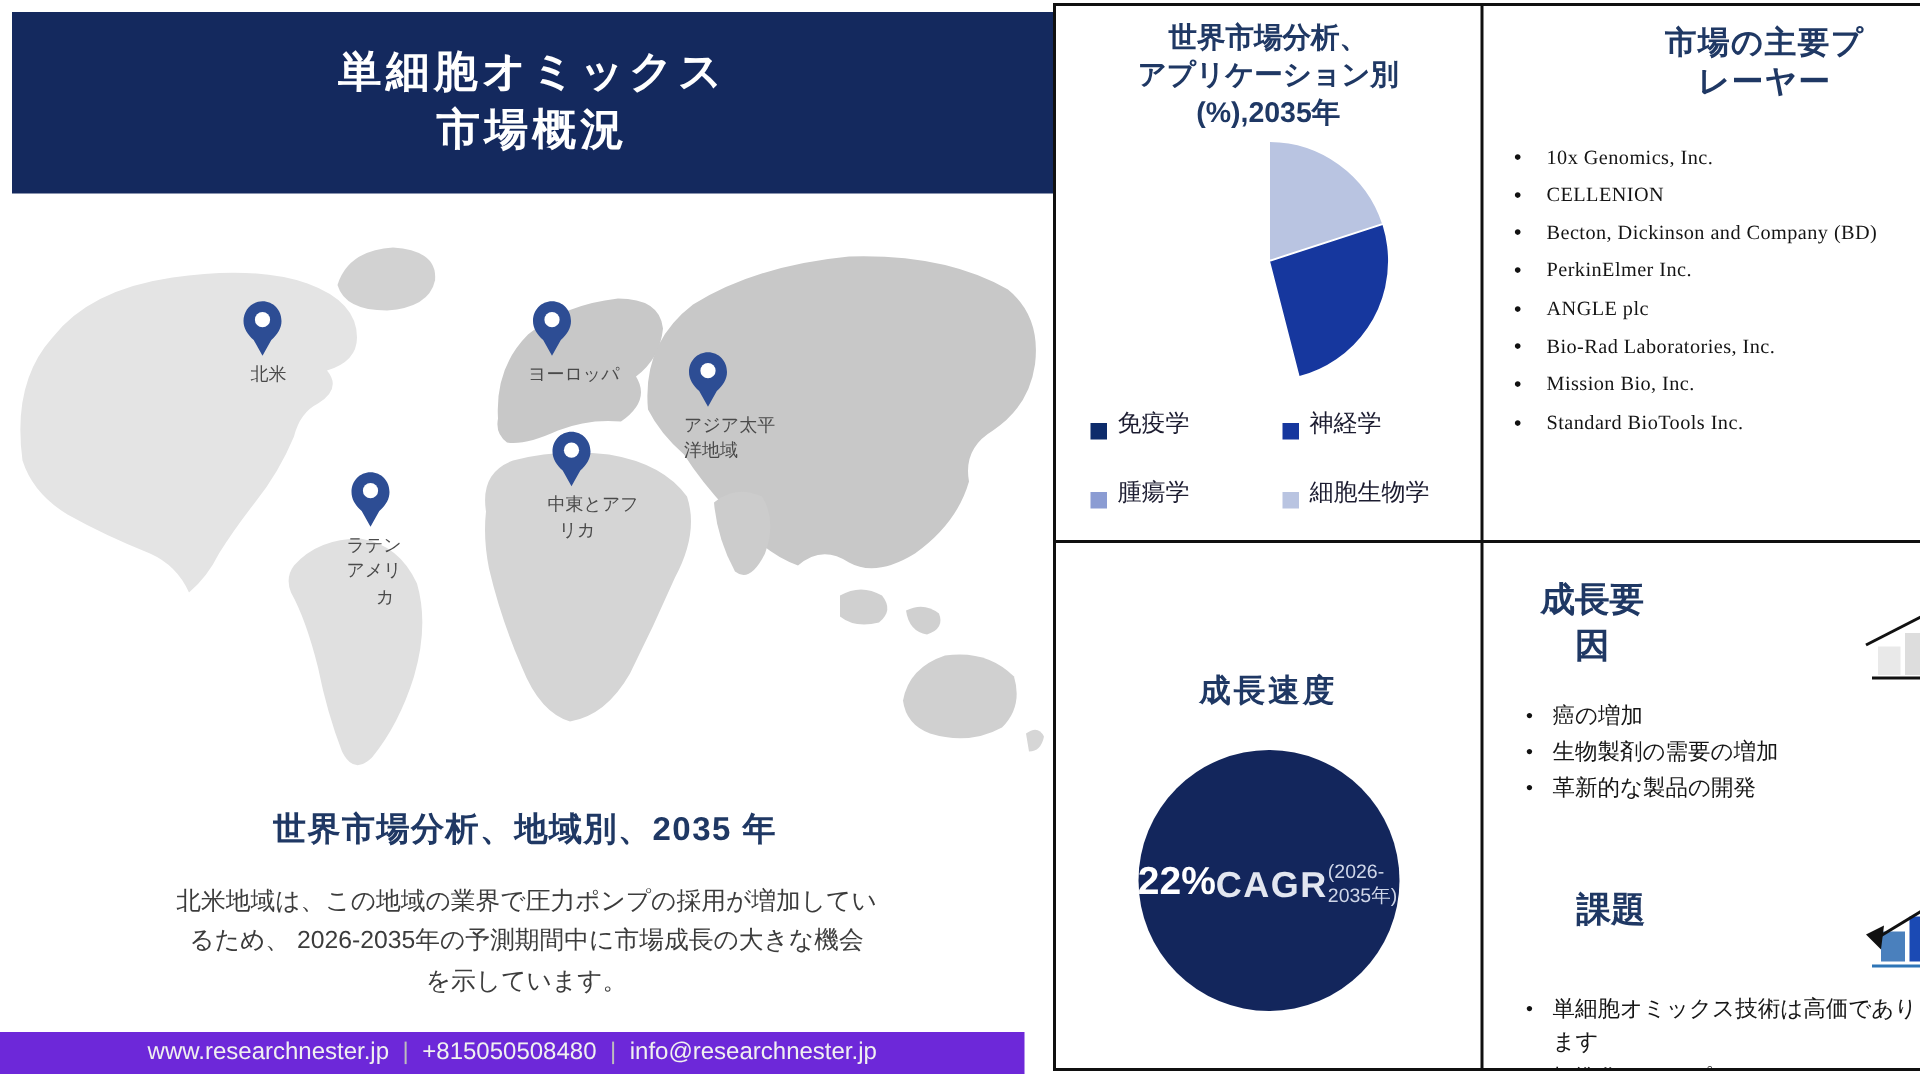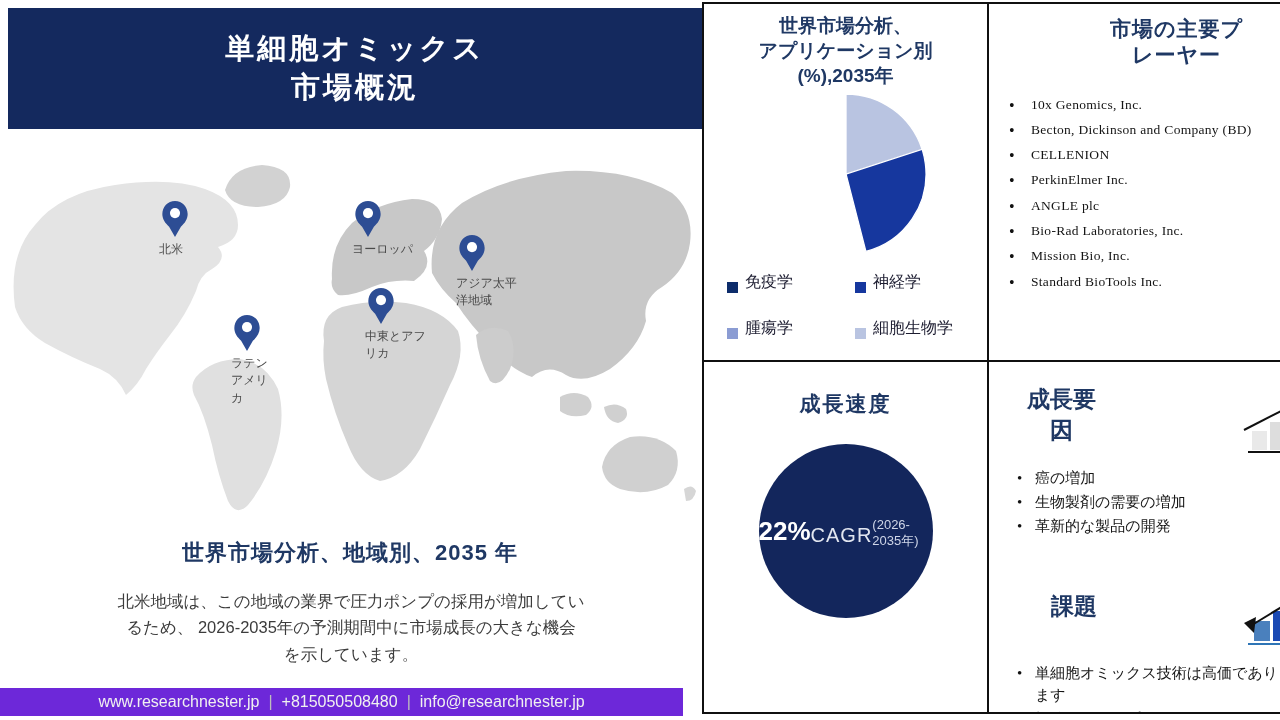--- a/index.html
+++ b/index.html
@@ -7,21 +7,21 @@
           font-family:"Liberation Sans",sans-serif;}
 
   
   .header{position:absolute;left:8px;top:8px;width:694px;height:121px;background:#14295e;
           display:flex;flex-direction:column;align-items:center;justify-content:center;gap:7px;}
   .header div{color:#ffffff;font-size:29px;font-weight:bold;letter-spacing:3px;line-height:1.1;}
 
   
   .map{position:absolute;left:0;top:145px;width:700px;height:372px;}
   .map svg{position:absolute;left:0;top:0;}
-  .pin{position:absolute;width:32px;transform:translateX(-50%);text-align:left;}
+  .pin{position:absolute;width:32px;transform:translateX(-50%);text-align:right;}
   .pin svg{position:static;display:block;margin:0 auto;}
   .pin-label{margin-top:3px;font-family:"Liberation Serif","DejaVu Serif",serif;
              font-size:12px;color:#4a4a4a;line-height:1.45;white-space:nowrap;}
 
   
   .region-heading{position:absolute;left:0;top:538px;width:700px;text-align:center;
                   color:#1f3864;font-size:22px;font-weight:bold;letter-spacing:1px;}
   .region-body{position:absolute;left:55px;top:588px;width:592px;text-align:center;
                font-size:16.5px;color:#3c3c3c;line-height:1.6;white-space:pre-line;}
 
@@ -45,25 +45,25 @@
   .legend-label{font-family:"Liberation Serif","DejaVu Serif",serif;font-size:16px;color:#1c1c30;}
 
   
   .players-title{margin-top:12px;text-align:center;color:#1f3864;font-size:21px;font-weight:bold;line-height:1.25;letter-spacing:1px;}
   .players-list{list-style:none;margin:24px 0 0 0;padding:0 8px 0 42px;}
   .players-list li{position:relative;font-family:"Liberation Serif","DejaVu Serif",serif;
                    font-size:13.5px;color:#141414;line-height:1.8;margin-bottom:1px;width:232px;letter-spacing:0.3px;}
   .players-list li::before{content:"•";position:absolute;left:-22px;top:-1px;color:#111;font-size:16px;}
 
   
-  .growth-title{margin-top:28px;text-align:center;color:#1f3864;font-size:21px;font-weight:bold;letter-spacing:2px;}
+  .growth-title{margin-top:84px;text-align:center;color:#1f3864;font-size:21px;font-weight:bold;letter-spacing:2px;}
   .cagr-circle{width:174px;height:174px;border-radius:50%;background:#13265c;margin:26px auto 0;
                display:flex;flex-direction:row;align-items:center;justify-content:center;}
   .cagr-value{color:#ffffff;font-size:26px;font-weight:bold;}
-  .cagr-label{color:#e2e6f0;font-size:20px;margin-top:8px;letter-spacing:1px;}
+  .cagr-label{color:#e2e6f0;font-size:24px;margin-top:8px;letter-spacing:1px;font-weight:bold;}
   .cagr-period{color:#cfd6e8;font-size:13px;margin-top:5px;}
 
   
   .block-head{display:flex;align-items:flex-start;justify-content:space-between;}
   .factors-head{padding:16px 16px 0 38px;}
   .challenges-head{padding:26px 14px 0 62px;}
   .block-title{color:#1f3864;font-weight:bold;text-align:center;line-height:1.35;}
   .factors-title{font-size:23px;margin-top:6px;}
   .challenges-title{font-size:23px;margin-top:26px;}
   .bullets{list-style:none;margin:10px 0 0 0;padding:0 8px 0 46px;}
@@ -212,22 +212,22 @@
         </div>
     </div>
 
     <div class="panel">
       <div class="players-title">
         <div>市場の主要プ</div>
         <div>レーヤー</div>
       </div>
       <ul class="players-list" id="players-list">
           <li>10x Genomics, Inc.</li>
+          <li>CELLENION</li>
           <li>Becton, Dickinson and Company (BD)</li>
-          <li>CELLENION</li>
           <li>PerkinElmer Inc.</li>
           <li>ANGLE plc</li>
           <li>Bio-Rad Laboratories, Inc.</li>
           <li>Mission Bio, Inc.</li>
           <li>Standard BioTools Inc.</li>
         </ul>
     </div>
 
     <div class="panel">
       <div class="growth-title">成長速度</div>

